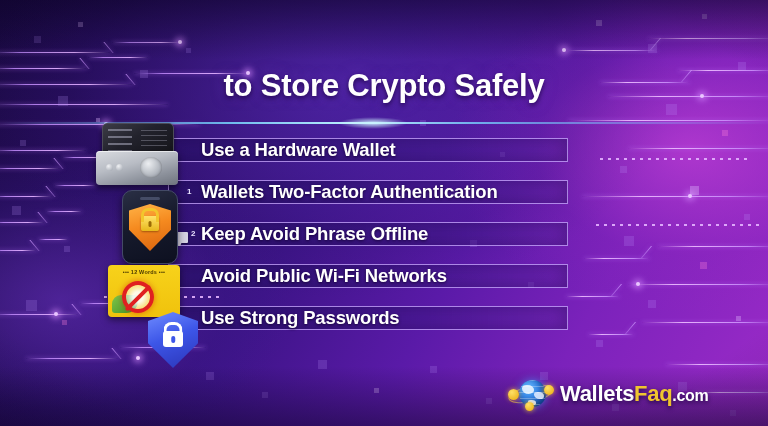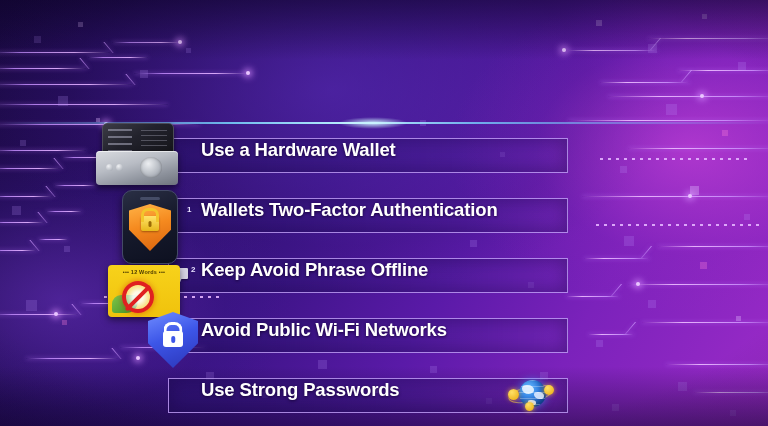--- a/index.html
+++ b/index.html
@@ -75,22 +75,22 @@
     text-shadow:0 2px 5px rgba(25,0,60,.85), 0 0 14px rgba(120,60,200,.5);
   }
   .title .gold { color:#f0c52f; }
   #title-l1 { top:29px; }
   #title-l2 { top:68px; }
 
   
   .list { position:absolute; left:168px; top:138px; width:400px; }
   .bar {
     position:relative;
-    height:35px; margin-bottom:25px;
-    display:flex; align-items:flex-start;
+    height:24px; margin-bottom:18px;
+    display:flex; align-items:flex-end;
     border:1px solid rgba(196,162,250,.80);
     background:linear-gradient(90deg, rgba(40,16,105,.62) 0%, rgba(56,22,128,.44) 55%, rgba(96,38,168,.30) 100%);
     box-shadow:inset 0 0 18px rgba(20,6,60,.40);
   }
   .bar-label {
     padding-left:32px;
     font-size:18.5px; font-weight:700; color:#ffffff;
     letter-spacing:-.15px; white-space:nowrap;
     text-shadow:0 1px 3px rgba(20,0,50,.9);
   }
@@ -401,20 +401,21 @@
     <div class="sq" style="left:420px; top:120px; width:6px;  height:6px;"></div>
     <div class="sq" style="left:500px; top:152px; width:5px;  height:5px;"></div>
     <div class="sq" style="left:470px; top:240px; width:7px;  height:7px;"></div>
     <div class="sq" style="left:528px; top:282px; width:6px;  height:6px;"></div>
   </div>
 
   <div class="streak" style="top:122px;"></div>
   <div class="bglayer vignette"></div>
   <div class="bglayer topshade"></div>
 
+  <div class="title" id="title-l2">to Store Crypto Safely</div>
 
   <div class="list">
 
     <div class="bar">
       <span class="bar-label">Use a Hardware Wallet</span>
     </div>
 
     <div class="bar">
       <span class="marker m1">1</span>
       <span class="bar-label">Wallets Two-Factor Authentication</span>
@@ -469,15 +470,16 @@
   </div>
 
   <div class="logo">
     <div class="globe-wrap">
       <div class="ring"></div>
       <div class="globe"></div>
       <div class="orb o1"></div>
       <div class="orb o2"></div>
       <div class="orb o3"></div>
     </div>
+    <div class="logo-text"><span class="w">Wallets</span><span class="f">Faq</span><span class="c">.com</span></div>
   </div>
 
 </div>
 
 </body></html>

